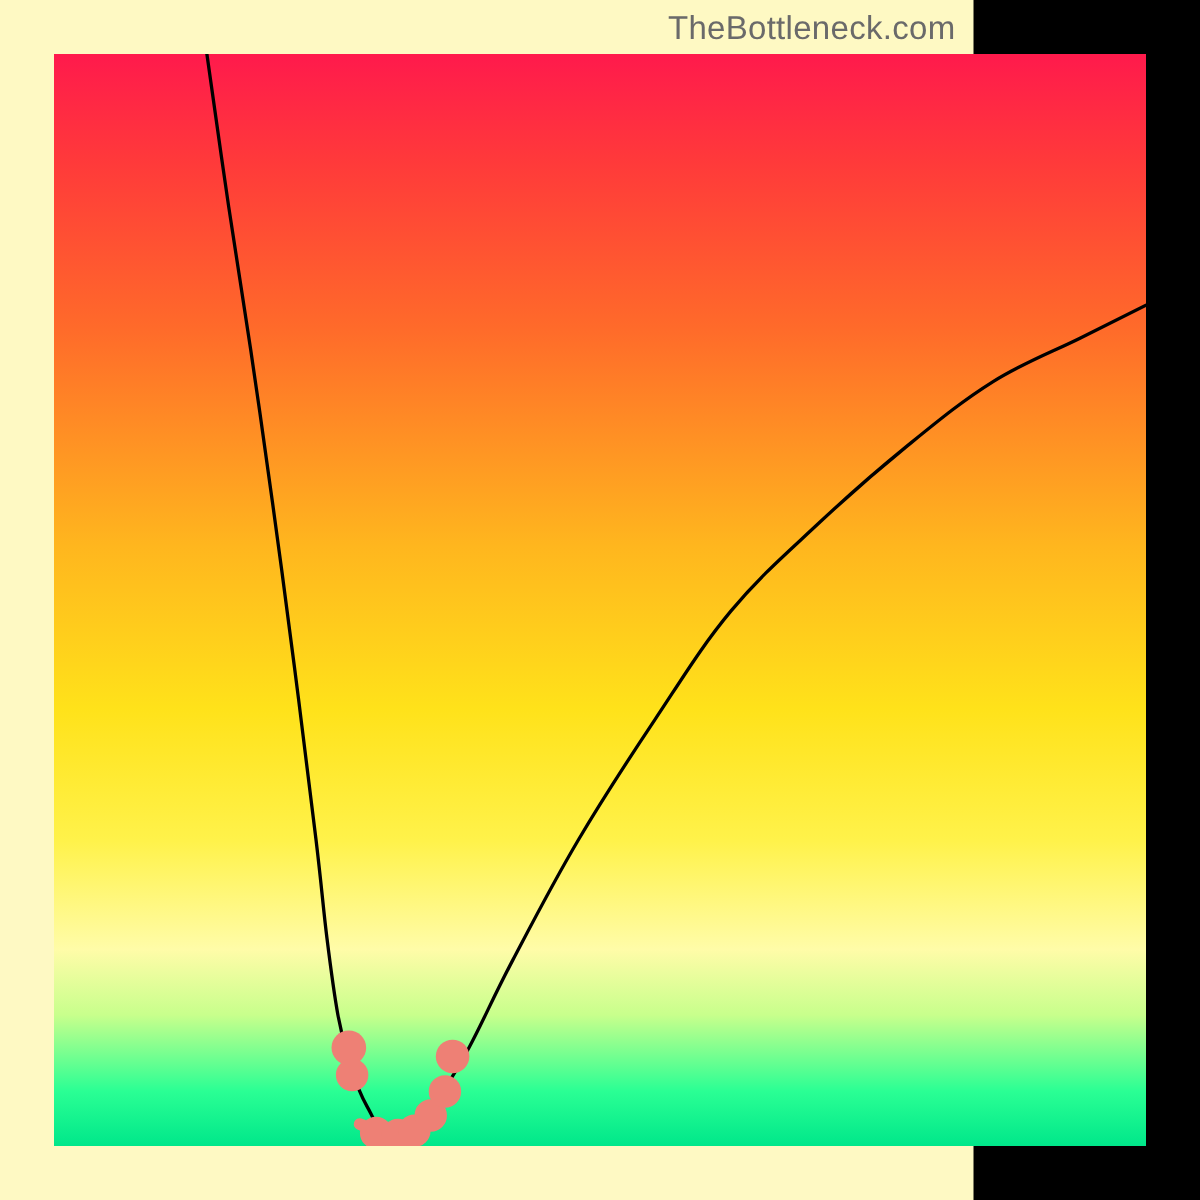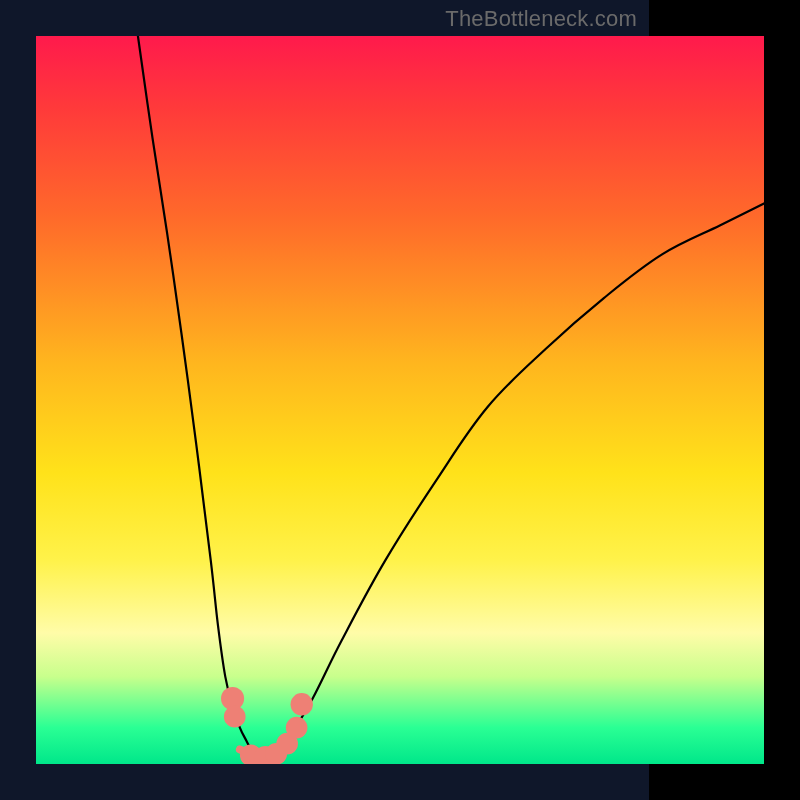--- a/index.html
+++ b/index.html
@@ -10,21 +10,21 @@
     background: #000;
     overflow: hidden;
     font-family: Arial, Helvetica, sans-serif;
   }
   .frame {
     position: absolute;
     top: 0;
     left: 0;
     width: 649px;
     height: 800px;
-    background: #0f172a;
+    background: #fef9c3;
   }
   .plot {
     position: absolute;
     top: 36px;
     left: 36px;
     width: 728px;
     height: 728px;
     background: linear-gradient(to bottom,
       #ff1a4c 0%,
       #ff3a3a 10%,

